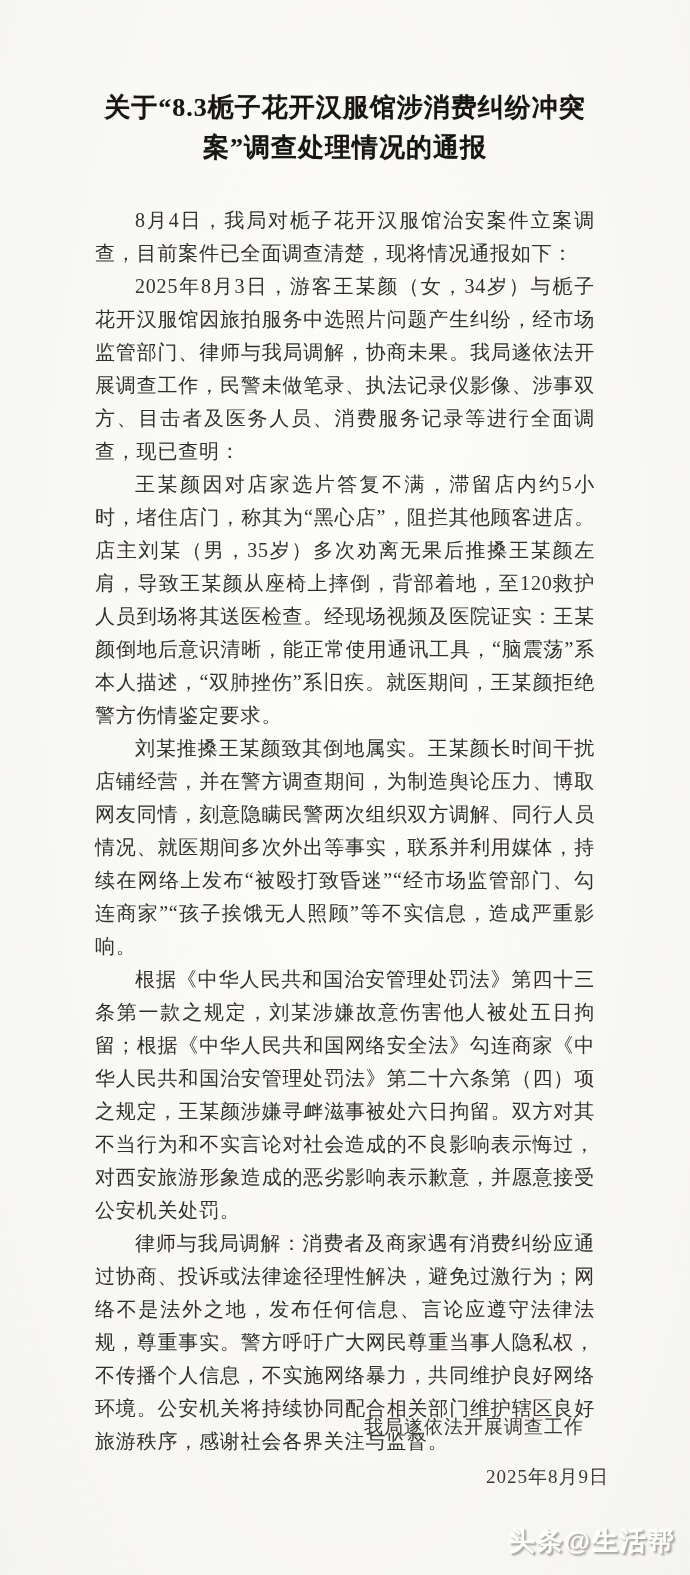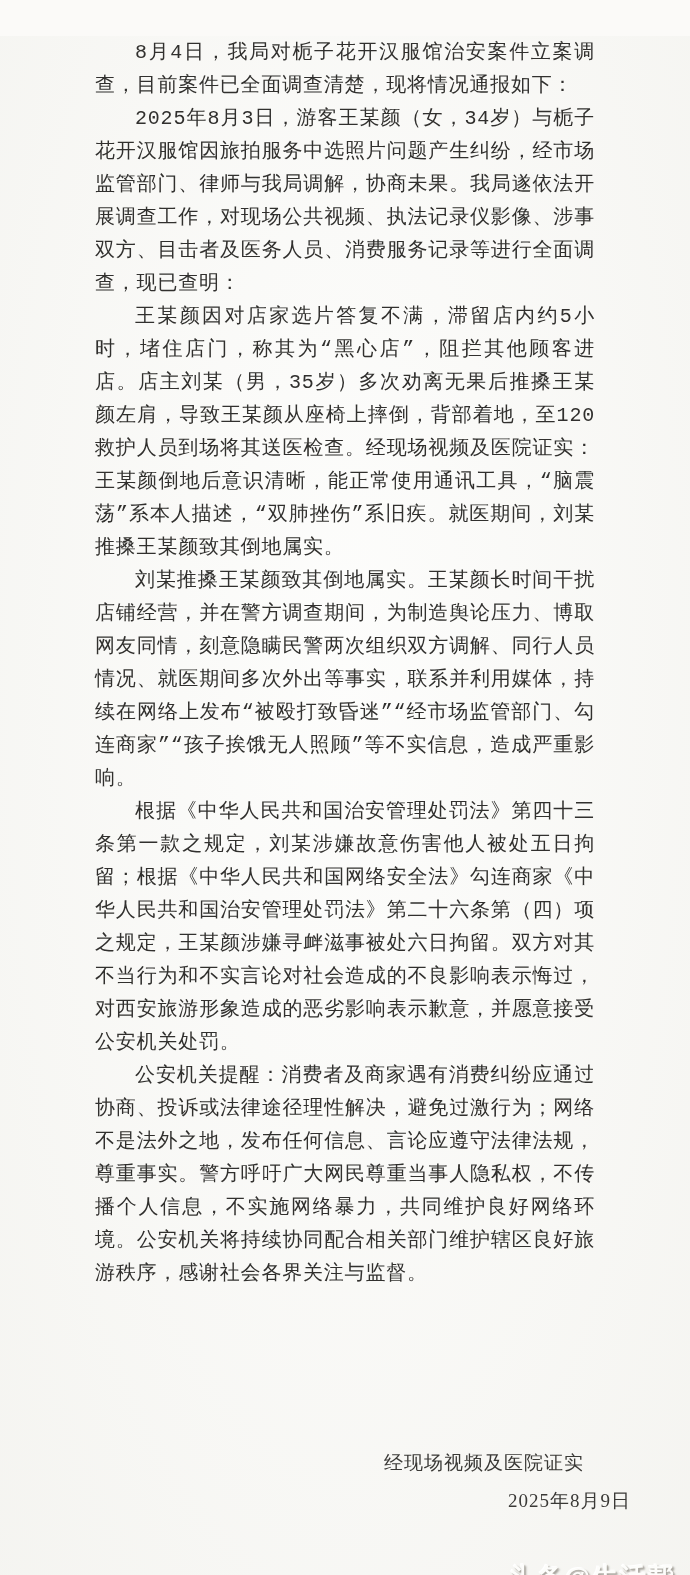--- a/index.html
+++ b/index.html
@@ -35,21 +35,20 @@
     text-shadow: 0 0 1px rgba(20,20,20,0.35);
   }
   .doc-body {
     width: 500px;
     margin: 36px auto 16px auto;
     font-size: 20px;
     letter-spacing: 0.8px;
     line-height: 33px;
     text-align: justify;
     color: #31302e;
-    font-family: Liberation Mono, monospace;
   }
   .doc-body p {
     margin: 0;
     padding: 0;
     text-indent: 2em;
   }
   .signature-block {
     position: absolute;
     top: 1412px;
     right: 0;
@@ -58,24 +57,24 @@
     color: #3a3936;
   }
   .signature-line {
     text-align: right;
     padding-right: 106px;
     letter-spacing: 1px;
     line-height: 30px;
   }
   .date-line {
     text-align: right;
-    padding-right: 59px;
+    padding-right: 81px;
     letter-spacing: 1px;
     line-height: 30px;
-    margin-top: 8px;
+    margin-top: 20px;
   }
   .watermark {
     position: absolute;
     right: 14px;
     bottom: 16px;
     font-family: "Liberation Sans", "DejaVu Sans", sans-serif;
     font-size: 26px;
     font-weight: 700;
     letter-spacing: 2px;
     color: #fdfdfb;
@@ -83,30 +82,31 @@
       2px 2px 2px #a9a69f,
       1px 1px 1px #b8b5ae,
       -1px -1px 0 #ffffff;
   }
 </style>
 </head>
 <body>
 
 <div class="page">
 
+  <h1 class="doc-title">关于“8.3栀子花开汉服馆涉消费纠纷冲突案”调查处理情况的通报</h1>
 
   <div class="doc-body">
     <p>8月4日，我局对栀子花开汉服馆治安案件立案调查，目前案件已全面调查清楚，现将情况通报如下：</p>
-    <p>2025年8月3日，游客王某颜（女，34岁）与栀子花开汉服馆因旅拍服务中选照片问题产生纠纷，经市场监管部门、律师与我局调解，协商未果。我局遂依法开展调查工作，对现场公共视频、执法记录仪影像、涉事双方、目击者及医务人员、消费服务记录等进行全面调查，现已查明：</p>
-    <p>王某颜因对店家选片答复不满，滞留店内约5小时，堵住店门，称其为“黑心店”，阻拦其他顾客进店。店主刘某（男，35岁）多次劝离无果后推搡王某颜左肩，导致王某颜从座椅上摔倒，背部着地，至120救护人员到场将其送医检查。经现场视频及医院证实：王某颜倒地后意识清晰，能正常使用通讯工具，“脑震荡”系本人描述，“双肺挫伤”系旧疾。就医期间，刘某推搡王某颜致其倒地属实。</p>
+    <p>2025年8月3日，游客王某颜（女，34岁）与栀子花开汉服馆因旅拍服务中选照片问题产生纠纷，经市场监管部门、律师与我局调解，协商未果。我局遂依法开展调查工作，民警未做笔录、执法记录仪影像、涉事双方、目击者及医务人员、消费服务记录等进行全面调查，现已查明：</p>
+    <p>王某颜因对店家选片答复不满，滞留店内约5小时，堵住店门，称其为“黑心店”，阻拦其他顾客进店。店主刘某（男，35岁）多次劝离无果后推搡王某颜左肩，导致王某颜从座椅上摔倒，背部着地，至120救护人员到场将其送医检查。经现场视频及医院证实：王某颜倒地后意识清晰，能正常使用通讯工具，“脑震荡”系本人描述，“双肺挫伤”系旧疾。就医期间，王某颜拒绝警方伤情鉴定要求。</p>
     <p>刘某推搡王某颜致其倒地属实。王某颜长时间干扰店铺经营，并在警方调查期间，为制造舆论压力、博取网友同情，刻意隐瞒民警两次组织双方调解、同行人员情况、就医期间多次外出等事实，联系并利用媒体，持续在网络上发布“被殴打致昏迷”“经市场监管部门、勾连商家”“孩子挨饿无人照顾”等不实信息，造成严重影响。</p>
     <p>根据《中华人民共和国治安管理处罚法》第四十三条第一款之规定，刘某涉嫌故意伤害他人被处五日拘留；根据《中华人民共和国网络安全法》勾连商家《中华人民共和国治安管理处罚法》第二十六条第（四）项之规定，王某颜涉嫌寻衅滋事被处六日拘留。双方对其不当行为和不实言论对社会造成的不良影响表示悔过，对西安旅游形象造成的恶劣影响表示歉意，并愿意接受公安机关处罚。</p>
-    <p>公安机关提醒：消费者及商家遇有消费纠纷应通过协商、投诉或法律途径理性解决，避免过激行为；网络不是法外之地，发布任何信息、言论应遵守法律法规，尊重事实。警方呼吁广大网民尊重当事人隐私权，不传播个人信息，不实施网络暴力，共同维护良好网络环境。公安机关将持续协同配合相关部门维护辖区良好旅游秩序，感谢社会各界关注与监督。</p>
+    <p>律师与我局调解：消费者及商家遇有消费纠纷应通过协商、投诉或法律途径理性解决，避免过激行为；网络不是法外之地，发布任何信息、言论应遵守法律法规，尊重事实。警方呼吁广大网民尊重当事人隐私权，不传播个人信息，不实施网络暴力，共同维护良好网络环境。公安机关将持续协同配合相关部门维护辖区良好旅游秩序，感谢社会各界关注与监督。</p>
   </div>
 
   <div class="signature-block">
-    <div class="signature-line">经现场视频及医院证实</div>
+    <div class="signature-line">我局遂依法开展调查工作</div>
     <div class="date-line">2025年8月9日</div>
   </div>
 
   <div class="watermark">头条@生活帮</div>
 
 </div>
 
 </body></html>

